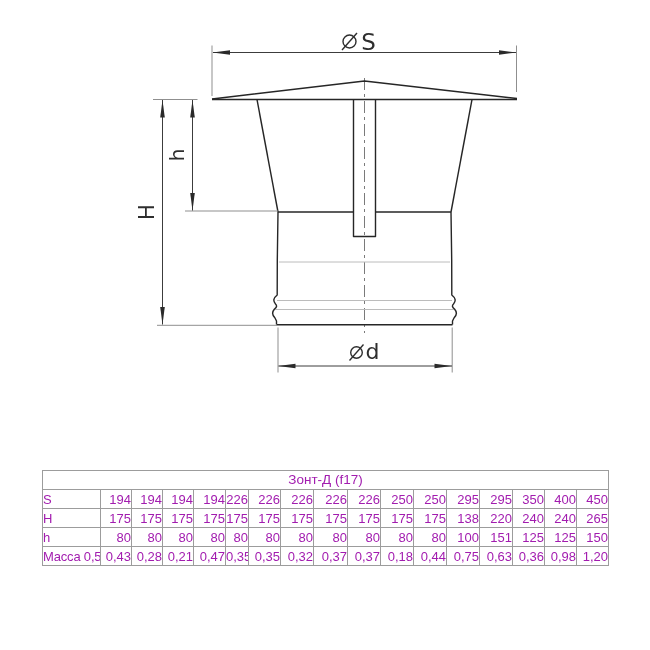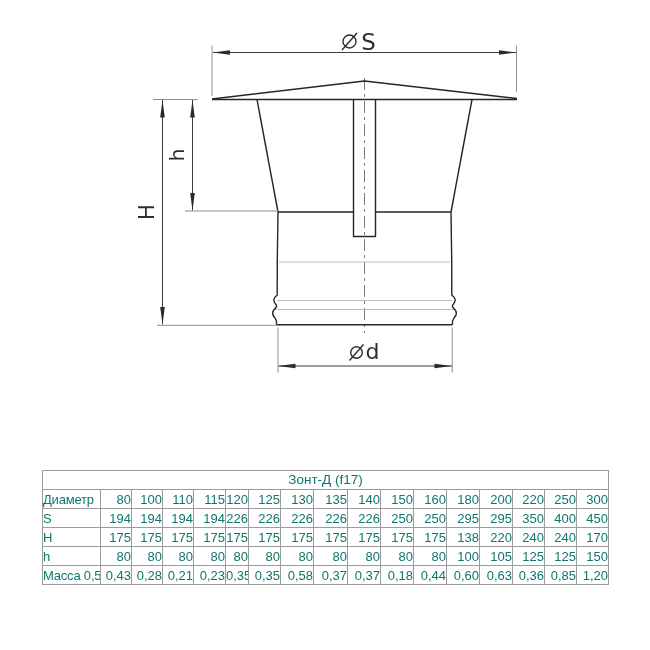--- a/index.html
+++ b/index.html
@@ -17,21 +17,21 @@
   .dimline{stroke:#3c3c3c;stroke-width:1;fill:none;}
   .extline{stroke:#8f8f8f;stroke-width:1;fill:none;}
   .cline{stroke:#7a7a7a;stroke-width:1;fill:none;stroke-dasharray:12 4 3 4;}
   .arrow{fill:#2a2a2a;stroke:none;}
   .dimtext{fill:#2e2e2e;font-family:"DejaVu Sans","Liberation Sans",sans-serif;}
   .phiglyph{stroke:#2e2e2e;stroke-width:1.4;fill:none;}
 
   table.dims{
     position:absolute;left:42px;top:470px;
     width:566px;border-collapse:collapse;table-layout:fixed;
-    font-size:13px;color:#0f766e;
+    font-size:13px;color:#a21caf;
   }
   table.dims td{
     border:1px solid #9c9c9c;
     height:18px;padding:0;line-height:1;
     white-space:nowrap;overflow:hidden;
   }
   td.title{text-align:center;padding-left:42px;font-size:13.5px;}
   td.rlabel{text-align:left;padding-left:3px;letter-spacing:-0.2px;}
   td.num{text-align:right;padding-right:3px;}
 </style>
@@ -133,39 +133,20 @@
       <col style="width:33px">
         <col style="width:33px">
         <col style="width:32px">
       <col style="width:32px">
         <col style="width:32px">
     </colgroup>
     <tbody id="table-body">
       <tr>
         <td class="title" colspan="17">Зонт-Д (f17)</td>
       </tr>
-    <tr>
-          <td class="rlabel">Диаметр</td>
-          <td class="num">80</td>
-          <td class="num">100</td>
-          <td class="num">110</td>
-          <td class="num">115</td>
-          <td class="num">120</td>
-          <td class="num">125</td>
-          <td class="num">130</td>
-          <td class="num">135</td>
-          <td class="num">140</td>
-          <td class="num">150</td>
-          <td class="num">160</td>
-          <td class="num">180</td>
-          <td class="num">200</td>
-          <td class="num">220</td>
-          <td class="num">250</td>
-          <td class="num">300</td>
-        </tr>
         <tr>
           <td class="rlabel">S</td>
           <td class="num">194</td>
           <td class="num">194</td>
           <td class="num">194</td>
           <td class="num">194</td>
           <td class="num">226</td>
           <td class="num">226</td>
           <td class="num">226</td>
           <td class="num">226</td>
@@ -188,56 +169,56 @@
           <td class="num">175</td>
           <td class="num">175</td>
           <td class="num">175</td>
           <td class="num">175</td>
           <td class="num">175</td>
           <td class="num">175</td>
           <td class="num">138</td>
           <td class="num">220</td>
           <td class="num">240</td>
           <td class="num">240</td>
-          <td class="num">170</td>
+          <td class="num">265</td>
         </tr>
         <tr>
           <td class="rlabel">h</td>
           <td class="num">80</td>
           <td class="num">80</td>
           <td class="num">80</td>
           <td class="num">80</td>
           <td class="num">80</td>
           <td class="num">80</td>
           <td class="num">80</td>
           <td class="num">80</td>
           <td class="num">80</td>
           <td class="num">80</td>
           <td class="num">80</td>
           <td class="num">100</td>
-          <td class="num">105</td>
+          <td class="num">151</td>
           <td class="num">125</td>
           <td class="num">125</td>
           <td class="num">150</td>
         </tr>
         <tr>
           <td class="rlabel">Масса 0,5</td>
           <td class="num">0,43</td>
           <td class="num">0,28</td>
           <td class="num">0,21</td>
-          <td class="num">0,23</td>
+          <td class="num">0,47</td>
           <td class="num">0,35</td>
           <td class="num">0,35</td>
-          <td class="num">0,58</td>
+          <td class="num">0,32</td>
           <td class="num">0,37</td>
           <td class="num">0,37</td>
           <td class="num">0,18</td>
           <td class="num">0,44</td>
-          <td class="num">0,60</td>
+          <td class="num">0,75</td>
           <td class="num">0,63</td>
           <td class="num">0,36</td>
-          <td class="num">0,85</td>
+          <td class="num">0,98</td>
           <td class="num">1,20</td>
         </tr>
       </tbody>
   </table>
 
 </div>
 
 </body></html>

